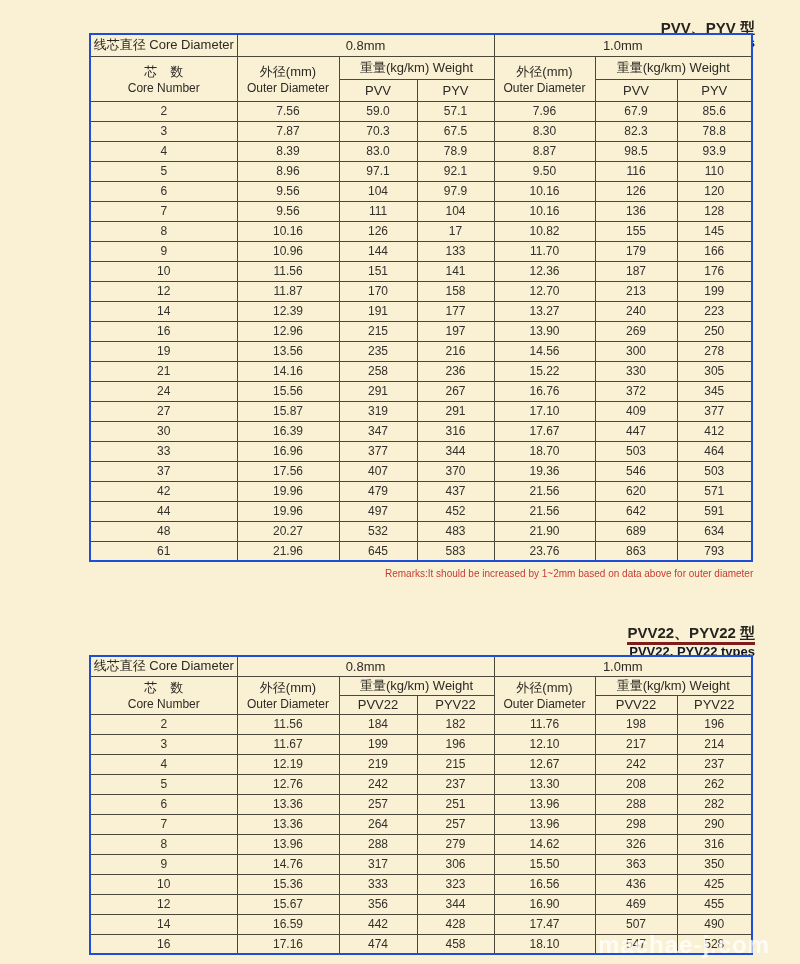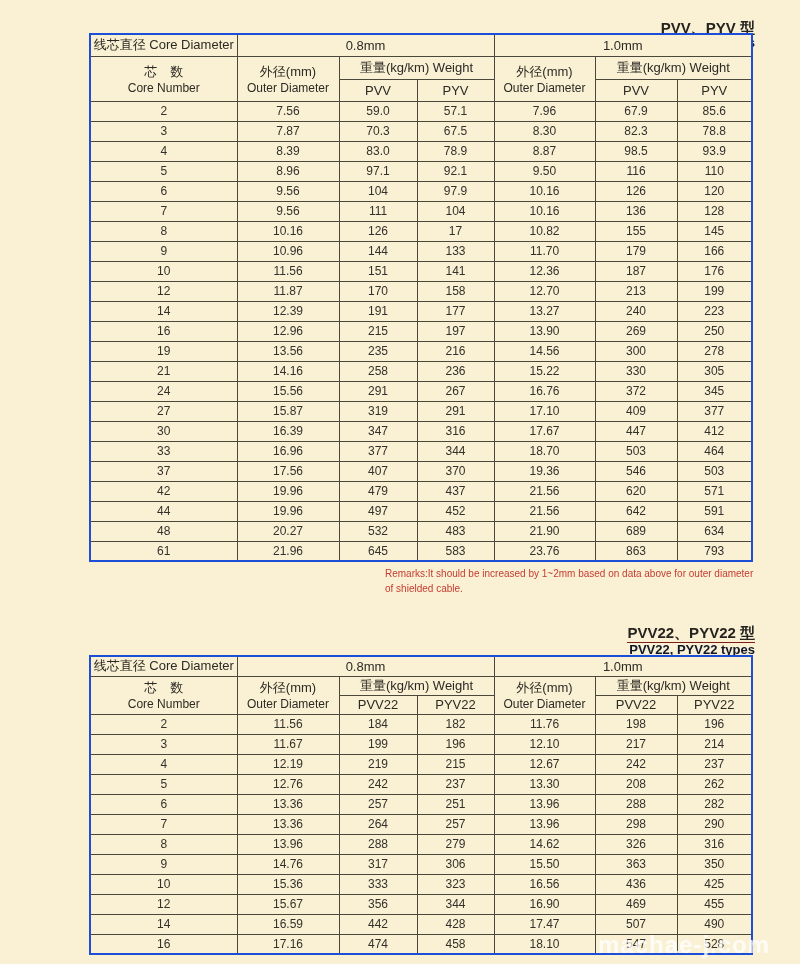--- a/index.html
+++ b/index.html
@@ -8,21 +8,21 @@
     width:800px;height:964px;
     background:#faf0d3;
     overflow:hidden;
     font-family:"Liberation Sans", sans-serif;
     color:#2f2d28;
   }
   
   .title-block{position:absolute;right:45px;text-align:right;line-height:1.15;}
   .title-block .title-zh{font-size:15px;font-weight:bold;color:#262420;}
   .title-block .title-en{font-size:13px;font-weight:bold;color:#0f172a;}
-  .title-block.tb2 .title-zh{display:inline-block;border-bottom:1px solid #7f1d1d;padding-bottom:1px;}
+  .title-block.tb2 .title-zh{display:inline-block;border-bottom:3px solid #7f1d1d;padding-bottom:1px;}
   .tb1{top:3px;margin-top:16px;}
   .tb2{top:624px;}
 
   
   table.spec-table{
     position:absolute;left:89px;
     border-collapse:collapse;table-layout:fixed;
     width:662px;
     background:#faf0d3;
   }
@@ -345,21 +345,20 @@
           <td>583</td>
           <td>23.76</td>
           <td>863</td>
           <td>793</td>
         </tr>
       </tbody>
   </table>
 
   <div class="remark-en">
     <div class="l1">Remarks:It should be increased by 1~2mm based on data above for outer diameter</div>
-    <div class="l2">of shielded cable.</div>
   </div>
 
   <div class="title-block tb2">
     <div><span class="title-zh">PVV22、PYV22 型</span></div>
     <div class="title-en">PVV22, PYV22 types</div>
   </div>
 
   <table class="spec-table t2-table">
     <colgroup>
       <col style="width:147px">

